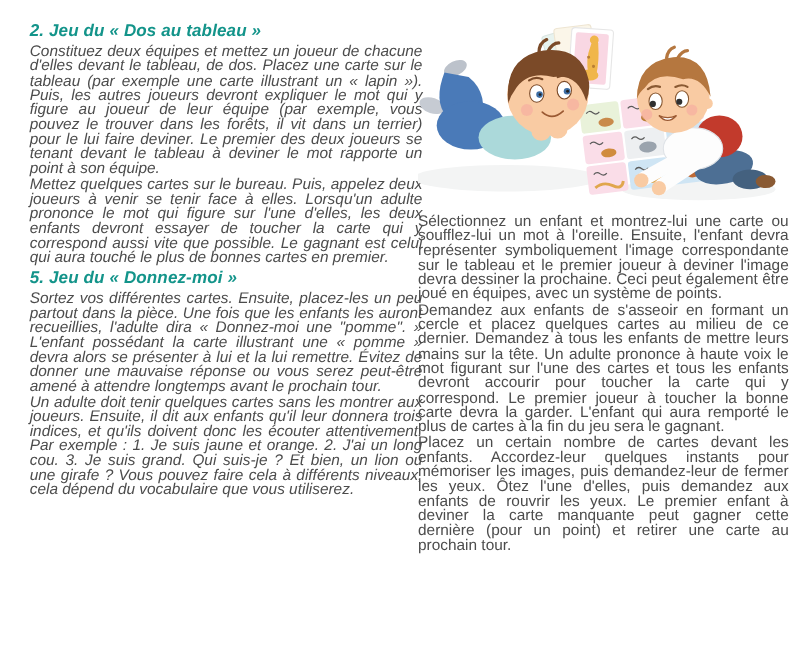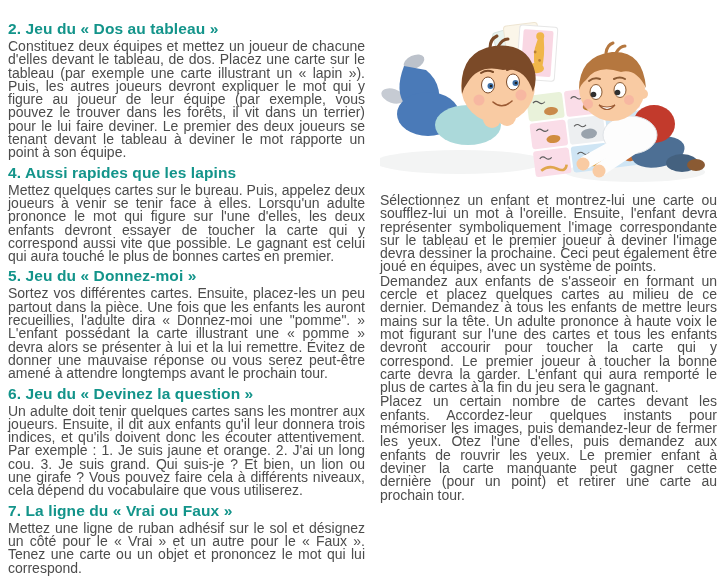--- a/index.html
+++ b/index.html
@@ -1,21 +1,21 @@
 <!DOCTYPE html>
 <html lang="fr"><head>
 <meta charset="utf-8">
 <style>
   html,body { margin:0; padding:0; background:#ffffff; }
   .page {
     position:relative; width:722px; height:588px; background:#ffffff;
     font-family:"Liberation Sans","DejaVu Sans",sans-serif; overflow:hidden;
   }
   .col { position:absolute; top:20px; }
-  .col-left  { left:8px;  width:357px; }
+  .col-left  { left:27px;  width:357px;font-style:italic; }
   .col-right { left:380px; width:337px; top:12px; }
   .sec-title {
     color:#13948a; font-size:15.5px; font-weight:700;
     margin:4px 0 2px 0; letter-spacing:.1px; line-height:18px;
   }
   .sec:first-child .sec-title { margin-top:0; }
   .sec-body {
     color:#4c4c4c; font-size:14px; line-height:13.3px;
     text-align:justify; margin:0 0 1px 0;
   }
@@ -28,34 +28,28 @@
 <div class="page">
 
   <div class="col col-left">
     <div class="sec">
       <h2 class="sec-title">2. Jeu du « Dos au tableau »</h2>
       <p class="sec-body">Constituez deux équipes et mettez un joueur de chacune d'elles devant le tableau, de dos. Placez une carte sur le tableau (par exemple une carte illustrant un « lapin »). Puis, les autres joueurs devront expliquer le mot qui y figure au joueur de leur équipe (par exemple, vous pouvez le trouver dans les forêts, il vit dans un terrier) pour le lui faire deviner. Le premier des deux joueurs se tenant devant le tableau à deviner le mot rapporte un point à son équipe.</p>
     </div>
     <div class="sec">
     </div>
     <div class="sec">
-      <h2 class="sec-title">4. Aussi rapides que les lapins</h2>
       <p class="sec-body">Mettez quelques cartes sur le bureau. Puis, appelez deux joueurs à venir se tenir face à elles. Lorsqu'un adulte prononce le mot qui figure sur l'une d'elles, les deux enfants devront essayer de toucher la carte qui y correspond aussi vite que possible. Le gagnant est celui qui aura touché le plus de bonnes cartes en premier.</p>
     </div>
     <div class="sec">
       <h2 class="sec-title">5. Jeu du « Donnez-moi »</h2>
       <p class="sec-body">Sortez vos différentes cartes. Ensuite, placez-les un peu partout dans la pièce. Une fois que les enfants les auront recueillies, l'adulte dira « Donnez-moi une "pomme". » L'enfant possédant la carte illustrant une « pomme » devra alors se présenter à lui et la lui remettre. Évitez de donner une mauvaise réponse ou vous serez peut-être amené à attendre longtemps avant le prochain tour.</p>
     </div>
     <div class="sec">
-      <h2 class="sec-title">6. Jeu du « Devinez la question »</h2>
       <p class="sec-body">Un adulte doit tenir quelques cartes sans les montrer aux joueurs. Ensuite, il dit aux enfants qu'il leur donnera trois indices, et qu'ils doivent donc les écouter attentivement. Par exemple : 1. Je suis jaune et orange. 2. J'ai un long cou. 3. Je suis grand. Qui suis-je ? Et bien, un lion ou une girafe ? Vous pouvez faire cela à différents niveaux, cela dépend du vocabulaire que vous utiliserez.</p>
-    </div>
-    <div class="sec">
-      <h2 class="sec-title">7. La ligne du « Vrai ou Faux »</h2>
-      <p class="sec-body">Mettez une ligne de ruban adhésif sur le sol et désignez un côté pour le « Vrai » et un autre pour le « Faux ». Tenez une carte ou un objet et prononcez le mot qui lui correspond.</p>
     </div>
   </div>
 
   <div class="col col-right">
 
     <div class="illustration">
       <svg viewBox="0 0 337 180" width="337" height="180">
 
         <g>
           <ellipse cx="80" cy="150" rx="85" ry="12" fill="#f3f4f4"></ellipse>

